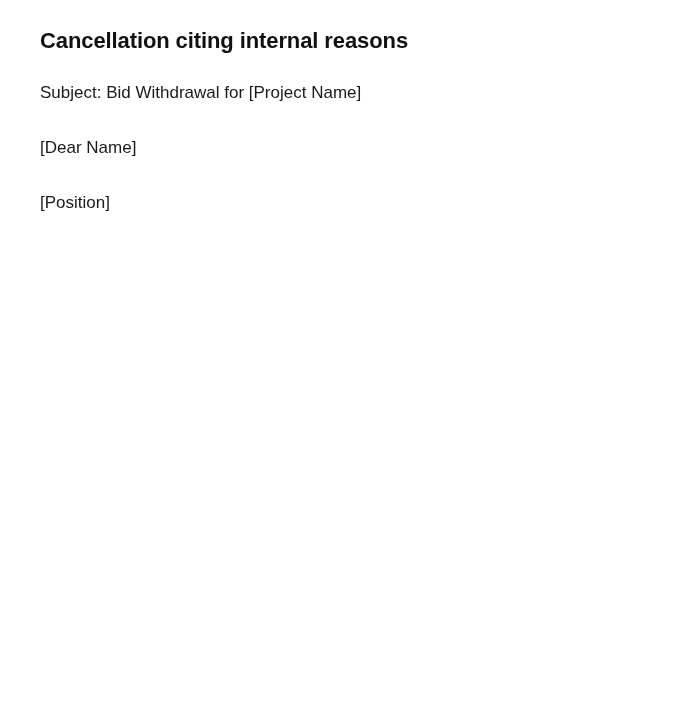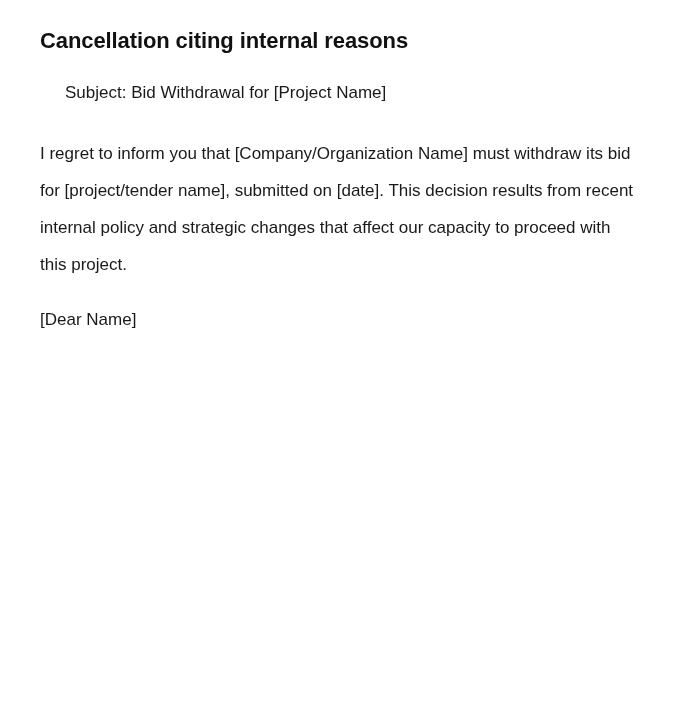--- a/index.html
+++ b/index.html
@@ -30,37 +30,36 @@
   .doc-para {
     margin: 24px 0 0 0;
     font-size: 17px;
     line-height: 37px;
     font-weight: 400;
     color: #1a1a1a;
     max-width: 602px;
   }
   .doc-para.tight {
     margin-top: 18px;
-    margin-left: 25px;
   }
   .doc-para.sig {
     margin-top: 18px;
   }
 </style>
 </head>
 <body style="background: rgb(255, 255, 255);">
 
 <div class="doc">
 
   <h1 class="doc-title" id="title-el">Cancellation citing internal reasons</h1>
 
   <p class="doc-para tight">Subject: Bid Withdrawal for [Project Name]</p>
 
 
-  <p class="doc-para">I regret to inform you that [Company/Organization Name] must withdraw its bid for [project/tender name], submitted on [date]. This decision results from recent internal policy and strategic changes that affect our capacity to proceed with this project.</p>
 
 
 
   <p class="doc-para sig">[Dear Name]</p>
 
+  <p class="doc-para sig">[Position]</p>
 
 
 </div>
 
 </body></html>

